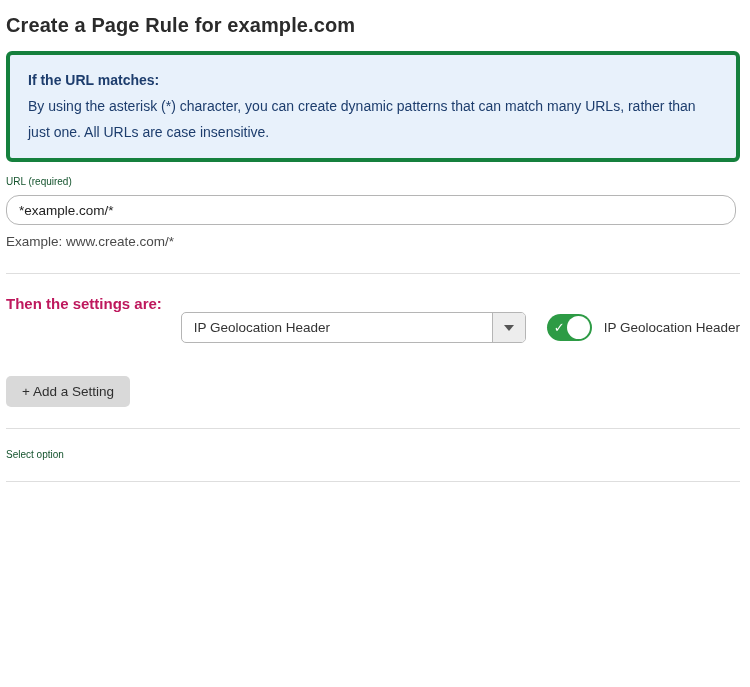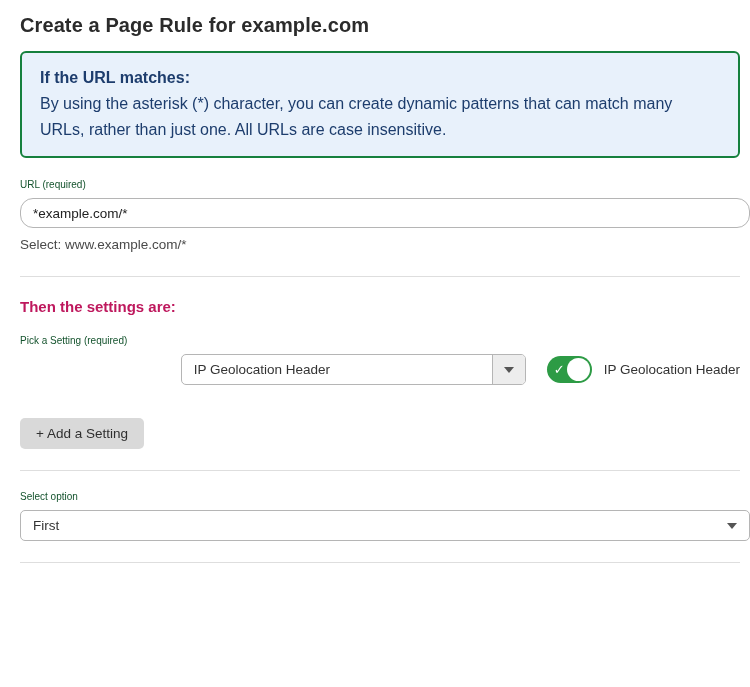--- a/index.html
+++ b/index.html
@@ -3,39 +3,39 @@
 <meta charset="utf-8">
 <style>
   * { box-sizing: border-box; margin: 0; padding: 0; }
   html, body {
     width: 750px; height: 687px;
     background: #ffffff;
     font-family: "Liberation Sans", "DejaVu Sans", sans-serif;
     color: #2e2e2e;
     overflow: hidden;
   }
-  .container { padding: 12px 10px 0 20px; width: 750px; }
+  .container { padding: 12px 10px 0 6px; width: 750px; }
 
   .page-title {
     font-size: 20px;
     font-weight: bold;
     color: #2b2b2b;
     margin: 2px 0 14px 0;
     letter-spacing: 0.1px;
   }
 
   .info-box {
     background: #e8f1fb;
-    border: 2px solid #15803d;
+    border: 4px solid #15803d;
     border-radius: 6px;
     padding: 12px 18px 13px 18px;
     color: #1d3d6d;
-    font-size: 16px;
+    font-size: 14px;
     line-height: 26px;
-    margin-bottom: 21px;
+    margin-bottom: 14px;
   }
   .info-box .info-heading { font-weight: bold; }
   .info-box a.info-link {
     color: #2c69d1;
     text-decoration: underline;
     cursor: pointer;
   }
 
   .field-label {
     font-size: 10px;
@@ -190,27 +190,26 @@
 
   <h1 class="page-title">Create a Page Rule for example.com</h1>
 
   <div class="info-box">
     <div class="info-heading">If the URL matches:</div>
     <div class="info-body">By using the asterisk (*) character, you can create dynamic patterns that can match many URLs, rather than just one. All URLs are case insensitive.</div>
   </div>
 
   <div class="field-label">URL (required)</div>
   <input class="text-input" type="text" value="*example.com/*" style="">
-  <div class="helper-text">Select: www.example.com/*</div>
+  <div class="helper-text">Example: www.create.com/*</div>
 
   <hr class="divider">
 
   <h2 class="section-heading">Then the settings are:</h2>
 
-  <div class="field-label" style="margin-top:20px;">Pick a Setting (required)</div>
 
   <div class="setting-row" style="margin-top:0;justify-content:flex-end;">
     <div class="select-control">
       <div class="select-value">IP Geolocation Header</div>
       <div class="select-arrow-btn">
         <span class="arrow-down"></span>
       </div>
     </div>
     <div class="toggle">
       <span class="toggle-check">✓</span>
@@ -219,23 +218,19 @@
     <span class="toggle-label">IP Geolocation Header</span>
   </div>
 
   <button class="btn btn-gray add-setting-btn">+ Add a Setting</button>
 
   <hr class="divider">
 
 
   <div class="field-label" style="margin-top:20px; margin-bottom:0;">Select option</div>
 
-  <div class="order-select">
-    <span>First</span>
-    <span class="arrow-down"></span>
-  </div>
 
 
   <hr class="divider">
 
   
 
 </div>
 
 </body></html>

